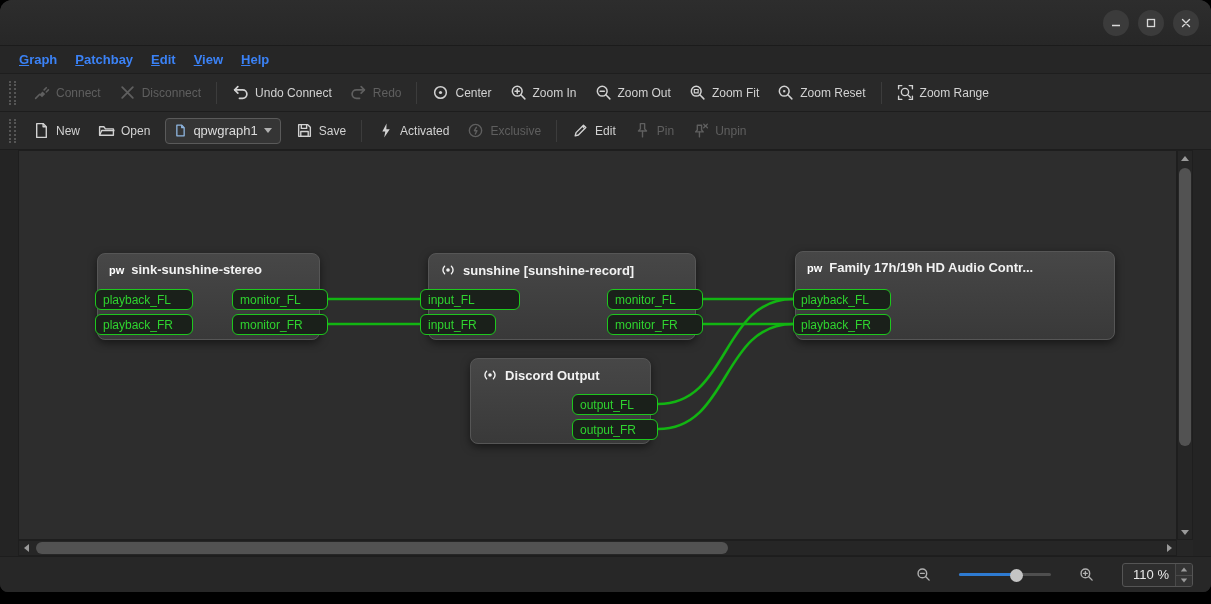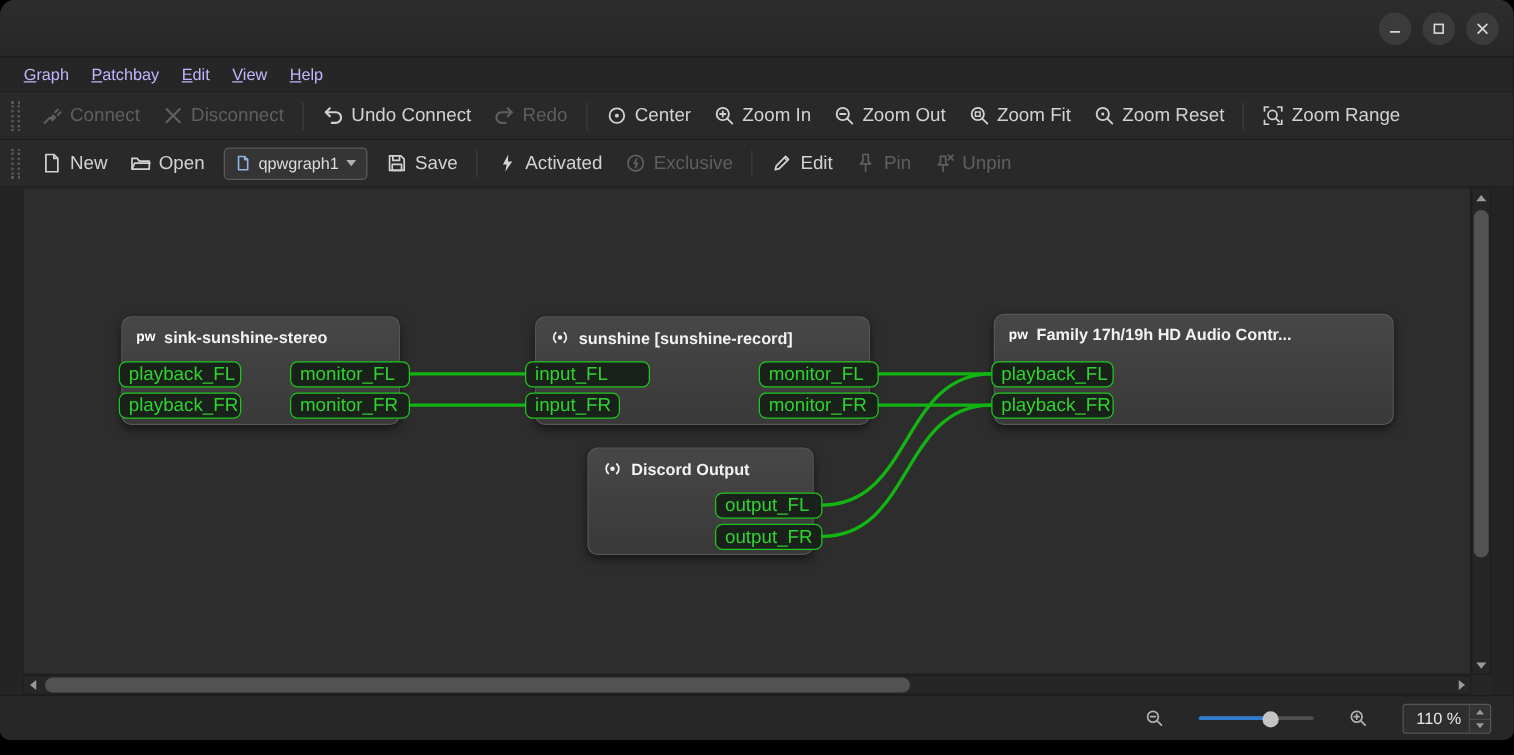--- a/index.html
+++ b/index.html
@@ -10,30 +10,30 @@
   
   .titlebar { height:46px; background:linear-gradient(#2d2d2d,#272727); border-bottom:1px solid #1b1b1b;
               display:flex; align-items:center; justify-content:center; position:relative; }
   .title { color:#fff; font-weight:bold; font-size:13px; }
   .win-controls { position:absolute; right:12px; top:0; height:100%; display:flex; align-items:center; gap:9px; }
   .win-btn { width:26px; height:26px; border-radius:50%; background:#3b3b3b; color:#d9d9d9;
              display:flex; align-items:center; justify-content:center; }
 
   
   .menubar { height:28px; background:#262626; border-bottom:1px solid #1e1e1e;
-             display:flex; align-items:stretch; padding-left:10px; font-size:13px; color:#c4b5fd; }
+             display:flex; align-items:stretch; padding-left:10px; font-size:13px; color:#3b82f6;font-weight:bold; }
   .menu-item { display:flex; align-items:center; padding:0 9px; }
   .menu-item u { text-decoration:underline; }
 
   
   .toolbar { height:38px; background:#292929; border-bottom:1px solid #1d1d1d;
              display:flex; align-items:center; padding:0 6px; }
   .grip { width:7px; height:24px; border-left:2px dotted #555; border-right:2px dotted #555; margin:0 8px 0 3px; }
   .tbtn { display:flex; align-items:center; gap:6px; padding:5px 9px; border-radius:4px;
-          color:#d2d2d2; font-size:15px; white-space:nowrap; }
+          color:#d2d2d2; font-size:12px; white-space:nowrap; }
   .tbtn.disabled { color:#5f5f5f; }
   .ticon { display:flex; }
   .tsep { width:1px; height:22px; background:#3c3c3c; margin:0 6px; }
 
   
   .combo { display:flex; align-items:center; gap:6px; height:26px; padding:0 8px;
            background:#353535; border:1px solid #5a5a5a; border-radius:4px; color:#dcdcdc; font-size:13px; margin:0 6px; }
   .tri-down { width:0; height:0; border-left:4px solid transparent; border-right:4px solid transparent;
               border-top:5px solid #b0b0b0; }
 
@@ -42,21 +42,21 @@
   .canvas { position:absolute; left:18px; top:0; width:1159px; height:390px; background:#2d2d2d;
             overflow:hidden; box-shadow:inset 0 0 0 1px #1e1e1e; }
   .links { position:absolute; left:0; top:0; z-index:1; }
   .node { position:absolute; z-index:0; background:linear-gradient(#474747,#393939);
           border:1px solid #565656; border-radius:8px; box-shadow:0 3px 8px rgba(0,0,0,.5); }
   .node-header { display:flex; align-items:center; gap:7px; padding:8px 11px;
                  color:#f2f2f2; font-weight:bold; font-size:13px; white-space:nowrap; }
   .pw-glyph { font-family:Liberation Sans, sans-serif; font-size:11px; font-weight:bold; color:#fff; letter-spacing:0; }
   .port { position:absolute; z-index:2; height:21px; display:flex; align-items:center; padding:0 7px;
           background:#1a201a; border:1.5px solid #1ec71e; border-radius:6px;
-          color:#2fd32f; font-size:15px; white-space:nowrap; }
+          color:#2fd32f; font-size:12px; white-space:nowrap; }
 
   
   .vscroll { position:absolute; left:1177px; top:0; width:16px; height:390px; background:#262626;
              box-shadow:inset 0 0 0 1px #1e1e1e; }
   .hscroll { position:absolute; left:18px; top:390px; width:1159px; height:16px; background:#262626;
              box-shadow:inset 0 0 0 1px #1e1e1e; }
   .corner { position:absolute; left:1177px; top:390px; width:16px; height:16px; background:#262626; }
   .sbtn { position:absolute; width:16px; height:16px; display:flex; align-items:center; justify-content:center; }
   .vthumb { position:absolute; left:2px; top:18px; width:12px; height:278px; background:#525252; border-radius:6px; }
   .hthumb { position:absolute; left:18px; top:2px; width:692px; height:12px; background:#525252; border-radius:6px; }

